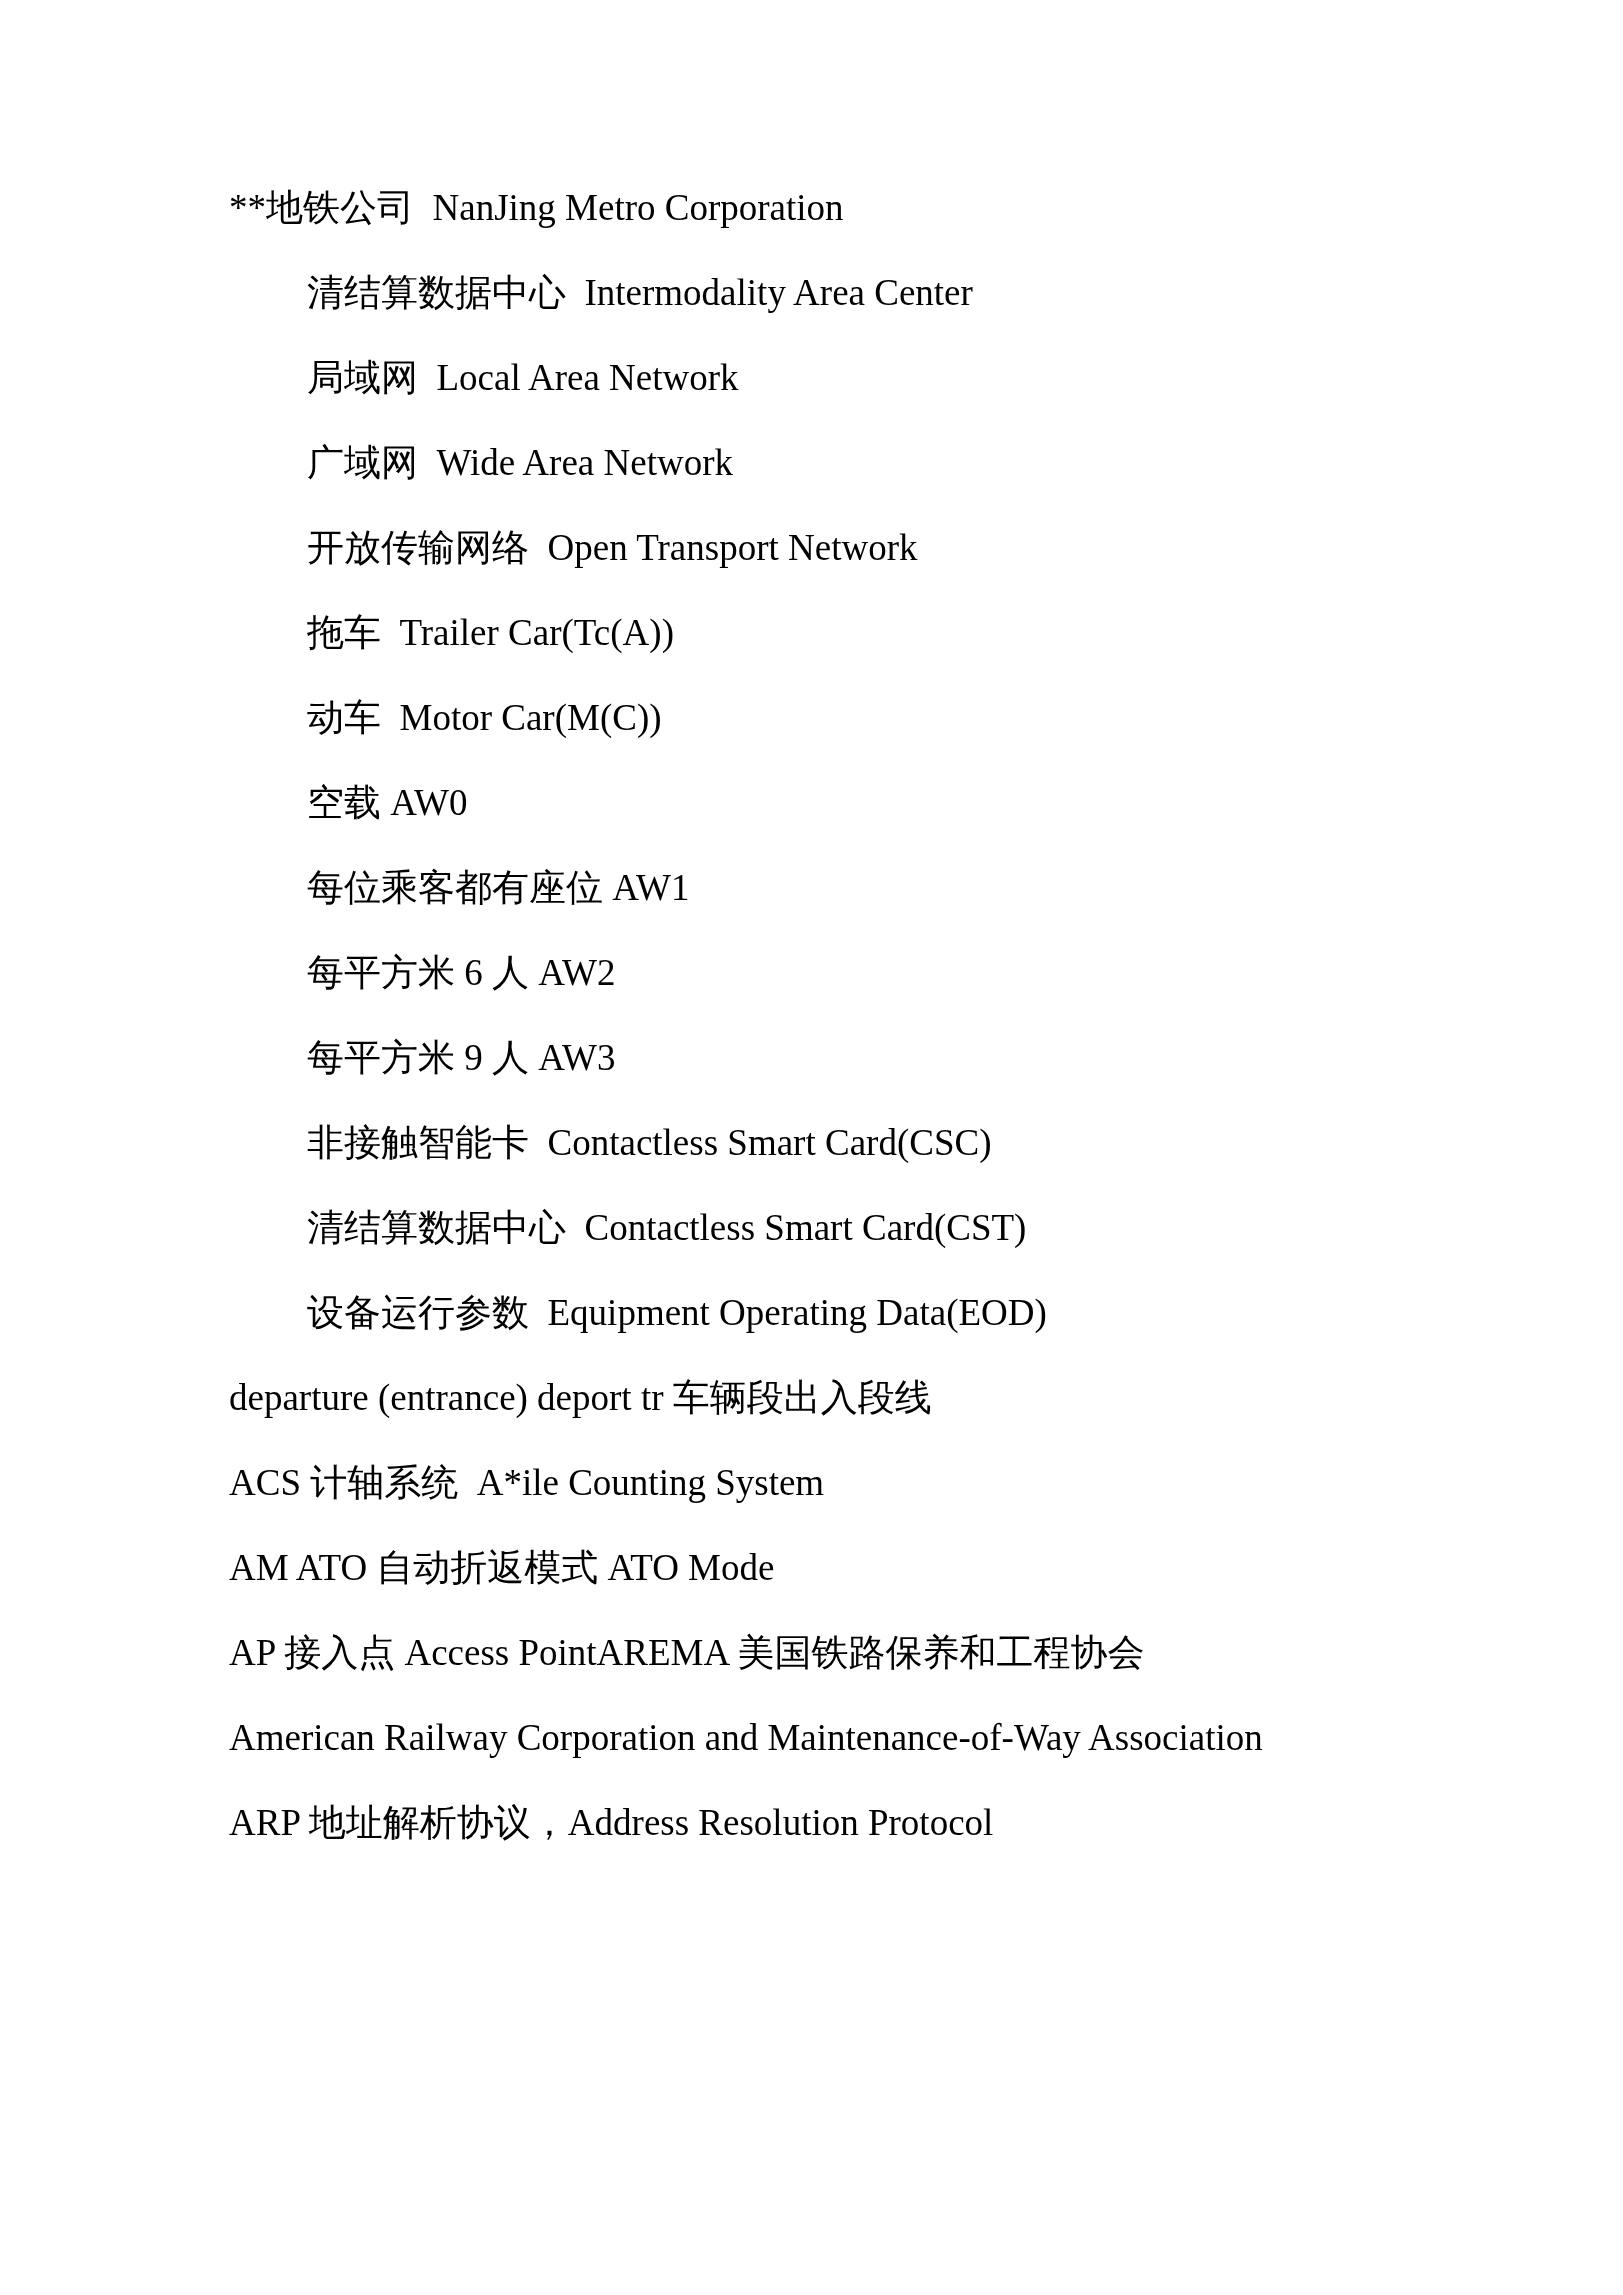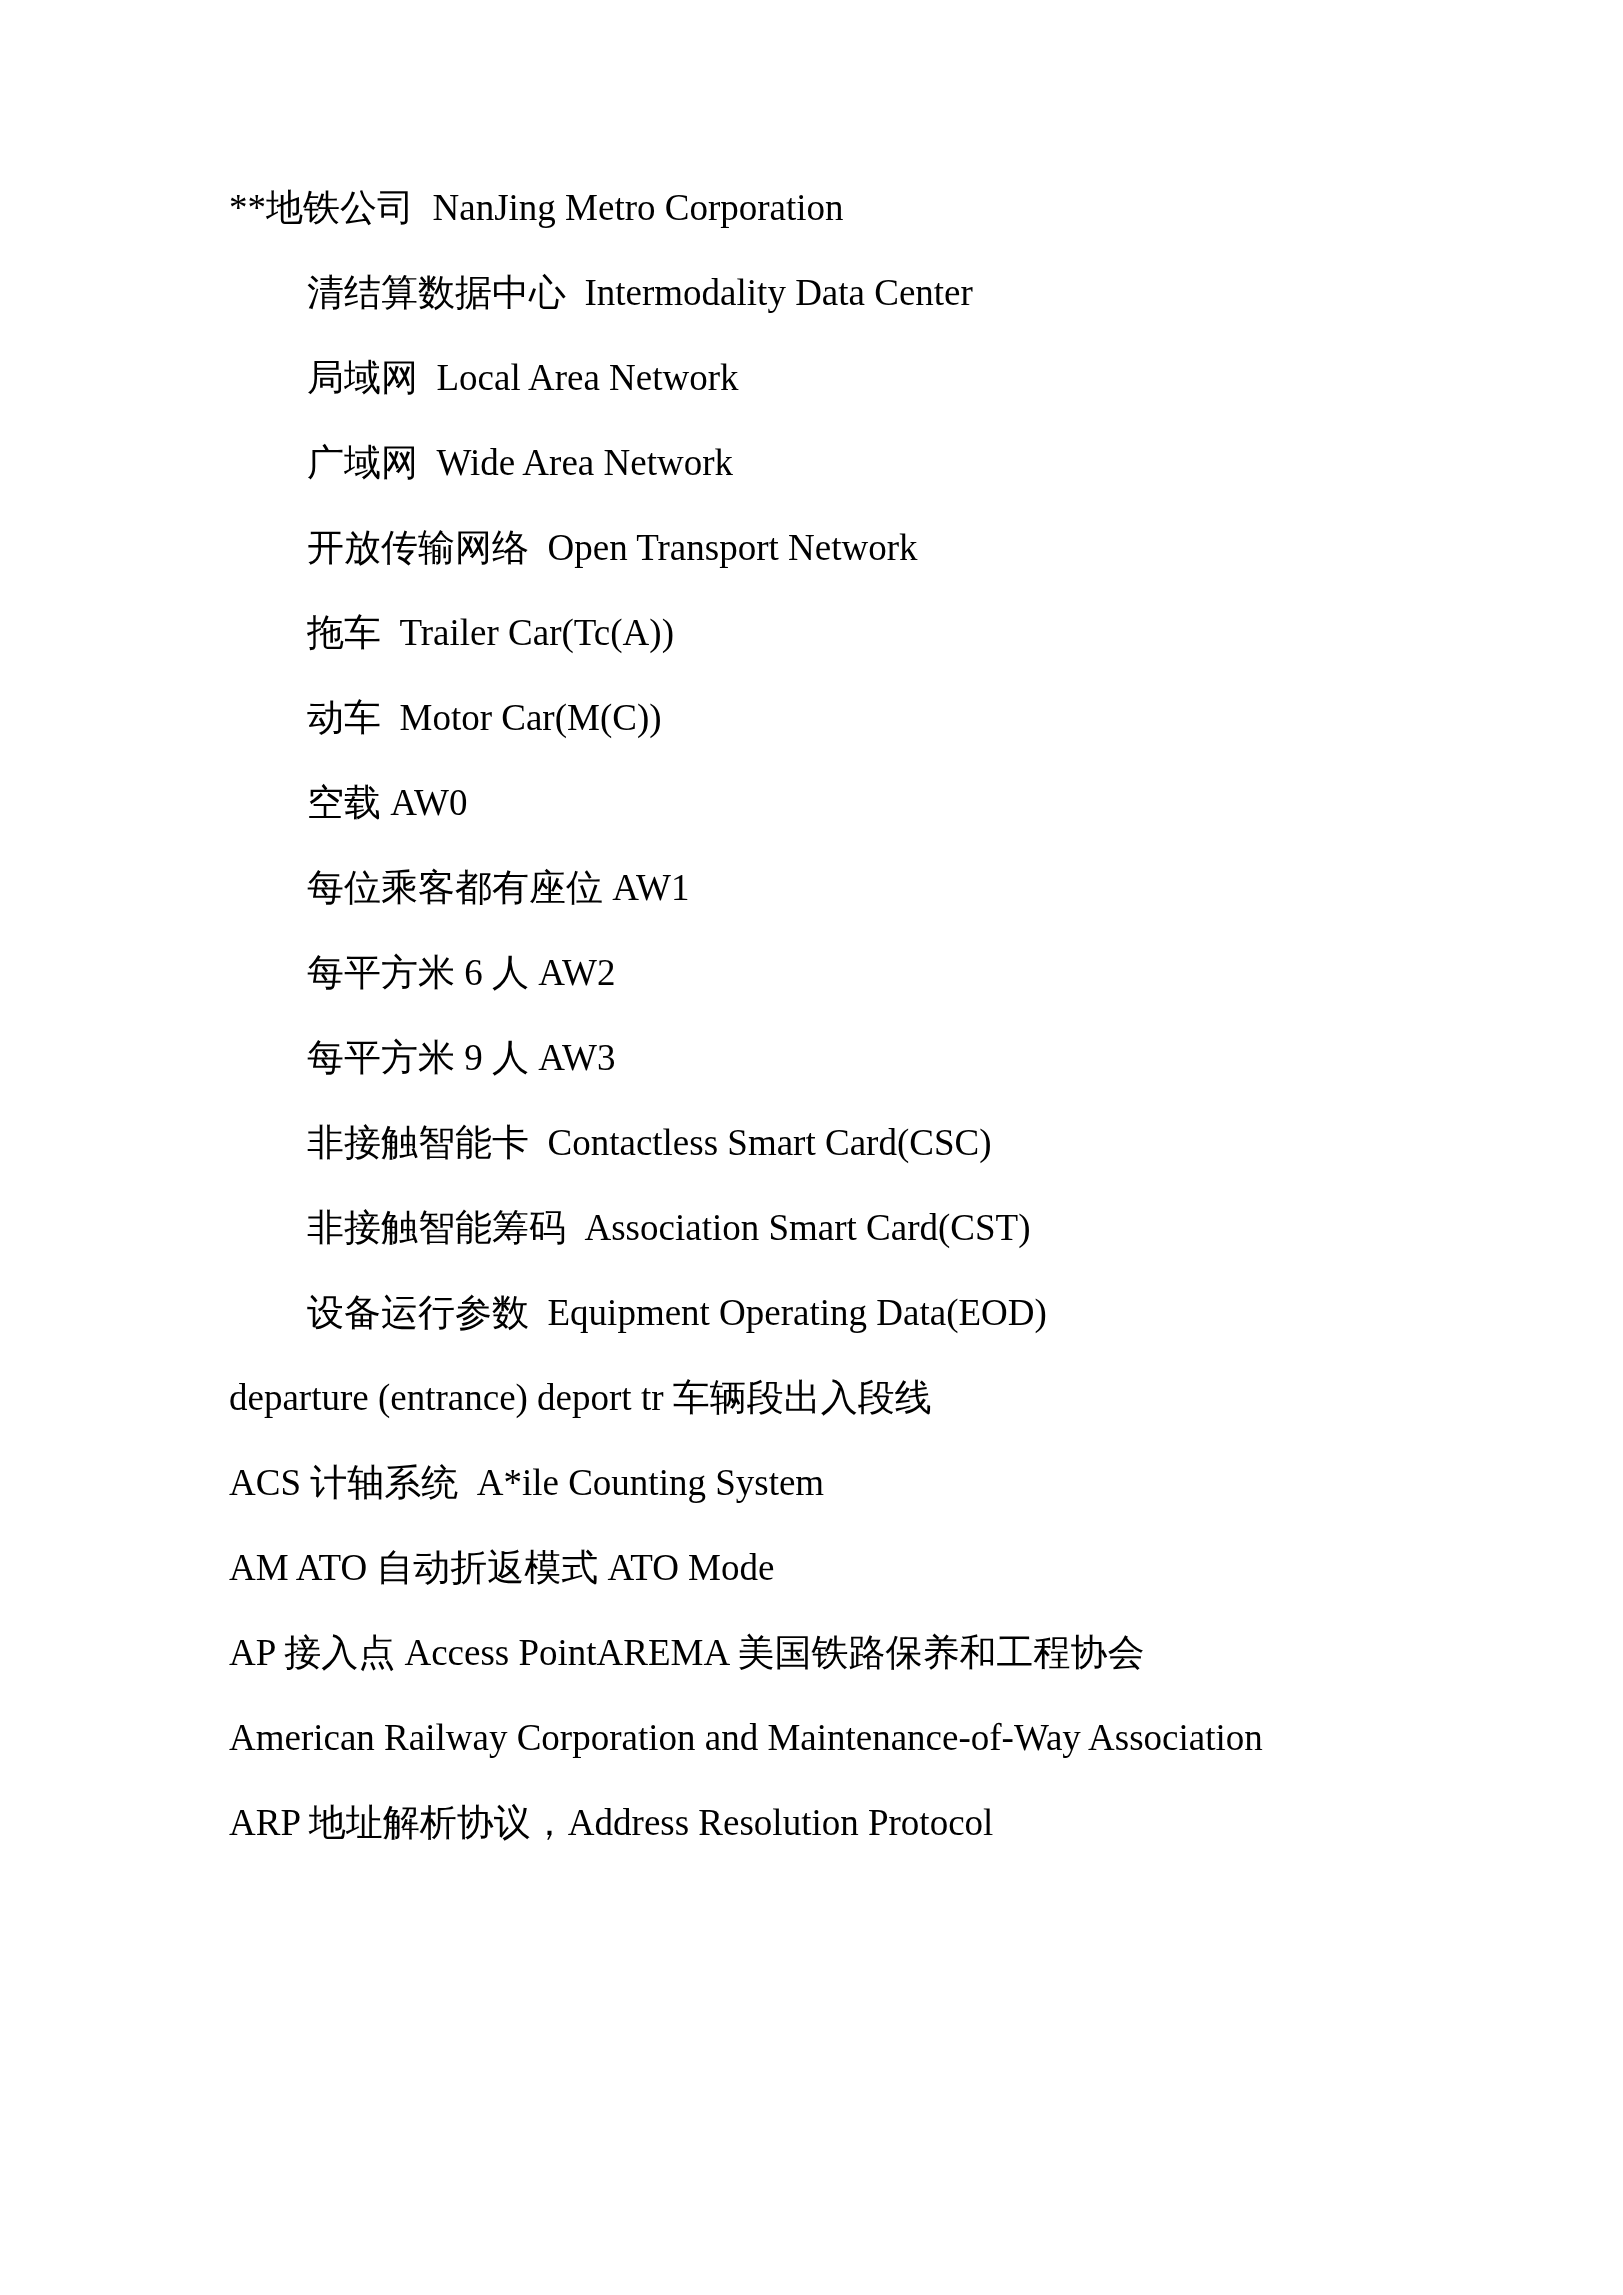--- a/index.html
+++ b/index.html
@@ -35,32 +35,32 @@
   .spacer {
     height: 125px;
   }
 </style>
 </head>
 <body>
 
 <div class="page">
   <div class="content">
     <div class="line">**地铁公司  NanJing Metro Corporation</div>
-    <div class="line indent">清结算数据中心  Intermodality Data Center</div>
+    <div class="line indent">清结算数据中心  Intermodality Area Center</div>
     <div class="line indent">局域网  Local Area Network</div>
     <div class="line indent">广域网  Wide Area Network</div>
     <div class="line indent">开放传输网络  Open Transport Network</div>
     <div class="line indent">拖车  Trailer Car(Tc(A))</div>
     <div class="line indent">动车  Motor Car(M(C))</div>
     <div class="line indent">空载 AW0</div>
     <div class="line indent">每位乘客都有座位 AW1</div>
     <div class="line indent">每平方米 6 人 AW2</div>
     <div class="line indent">每平方米 9 人 AW3</div>
     <div class="line indent">非接触智能卡  Contactless Smart Card(CSC)</div>
-    <div class="line indent">非接触智能筹码  Association Smart Card(CST)</div>
+    <div class="line indent">清结算数据中心  Contactless Smart Card(CST)</div>
     <div class="line indent">设备运行参数  Equipment Operating Data(EOD)</div>
     <div class="line">departure (entrance) deport tr 车辆段出入段线</div>
     <div class="line">ACS 计轴系统  A*ile Counting System</div>
     <div class="line">AM ATO 自动折返模式 ATO Mode</div>
     <div class="line">AP 接入点 Access PointAREMA 美国铁路保养和工程协会</div>
     <div class="line">American Railway Corporation and Maintenance-of-Way Association</div>
     <div class="line">ARP 地址解析协议，Address Resolution Protocol</div>
     <div class="spacer"></div>
   </div>
 </div>

